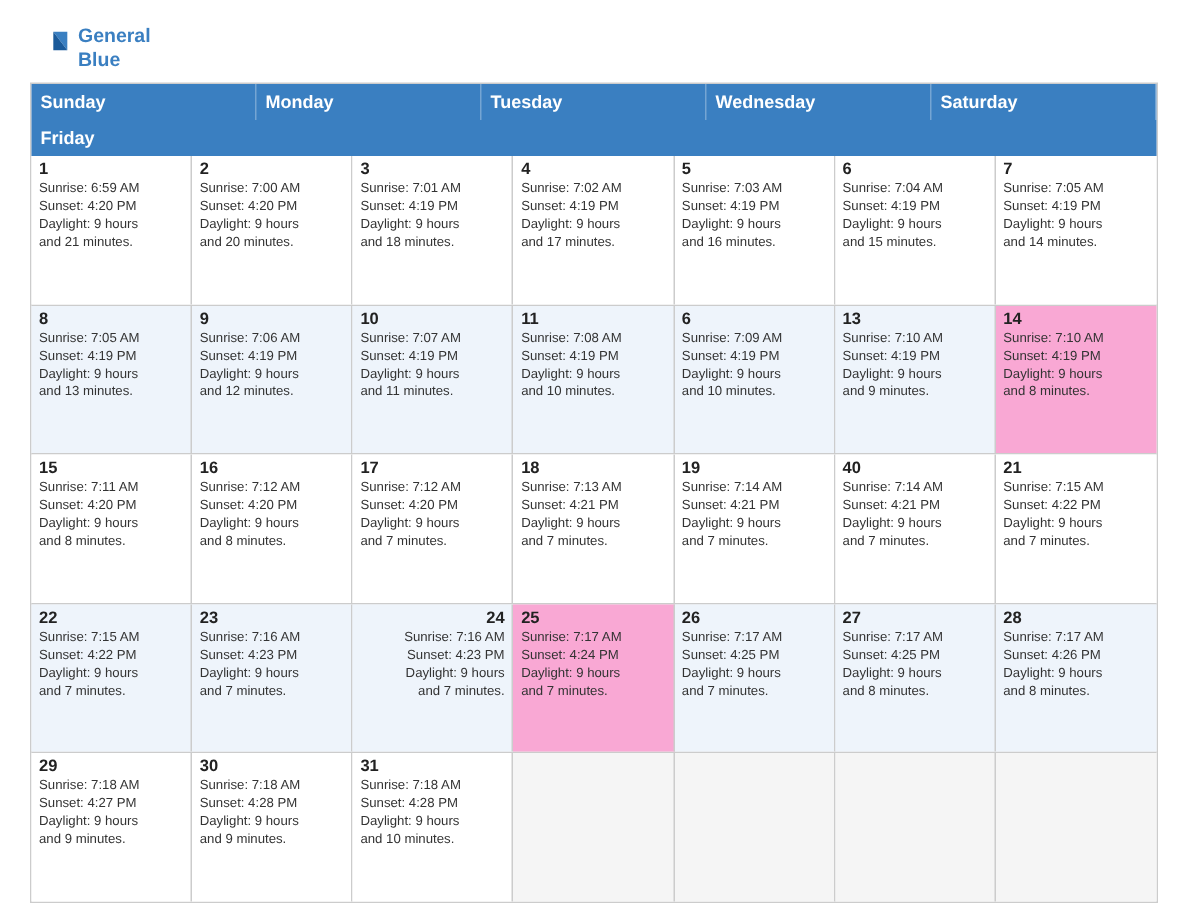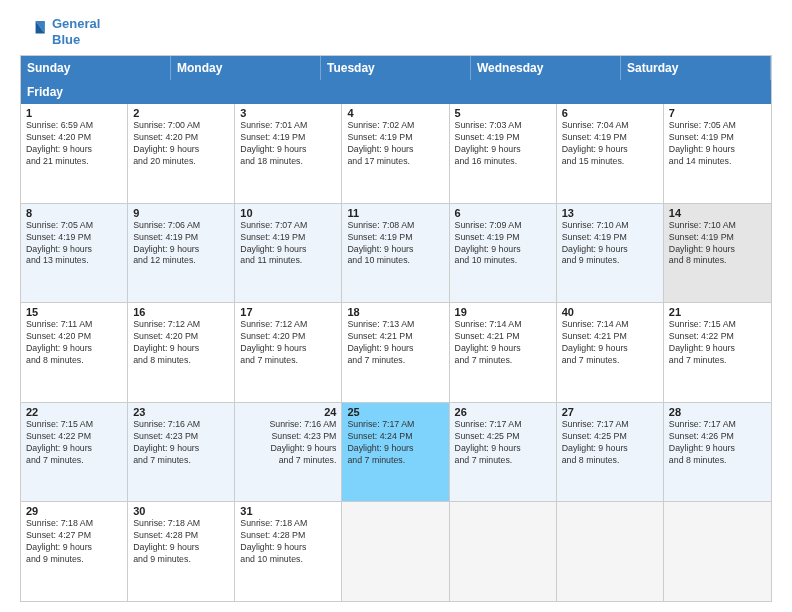--- a/index.html
+++ b/index.html
@@ -233,21 +233,21 @@
 Daylight: 9 hours
 and 10 minutes.</div>
           </div>
           <div class="cal-cell" style="background: rgb(238, 244, 251);">
             <div class="day-num">13</div>
             <div class="cell-text" style="white-space: pre-line;">Sunrise: 7:10 AM
 Sunset: 4:19 PM
 Daylight: 9 hours
 and 9 minutes.</div>
           </div>
-          <div class="cal-cell" style="background: #e5e5e5;">
+          <div class="cal-cell" style="background: #f9a8d4;">
             <div class="day-num">14</div>
             <div class="cell-text" style="white-space: pre-line;">Sunrise: 7:10 AM
 Sunset: 4:19 PM
 Daylight: 9 hours
 and 8 minutes.</div>
           </div>
         </div>
         <div class="cal-row">
           <div class="cal-cell">
             <div class="day-num">15</div>
@@ -314,21 +314,21 @@
 Daylight: 9 hours
 and 7 minutes.</div>
           </div>
           <div class="cal-cell" style="background: rgb(238, 244, 251); text-align: right;">
             <div class="day-num">24</div>
             <div class="cell-text" style="white-space: pre-line;">Sunrise: 7:16 AM
 Sunset: 4:23 PM
 Daylight: 9 hours
 and 7 minutes.</div>
           </div>
-          <div class="cal-cell" style="background: #7dd3fc;">
+          <div class="cal-cell" style="background: #f9a8d4;">
             <div class="day-num">25</div>
             <div class="cell-text" style="white-space: pre-line;">Sunrise: 7:17 AM
 Sunset: 4:24 PM
 Daylight: 9 hours
 and 7 minutes.</div>
           </div>
           <div class="cal-cell" style="background: rgb(238, 244, 251);">
             <div class="day-num">26</div>
             <div class="cell-text" style="white-space: pre-line;">Sunrise: 7:17 AM
 Sunset: 4:25 PM

